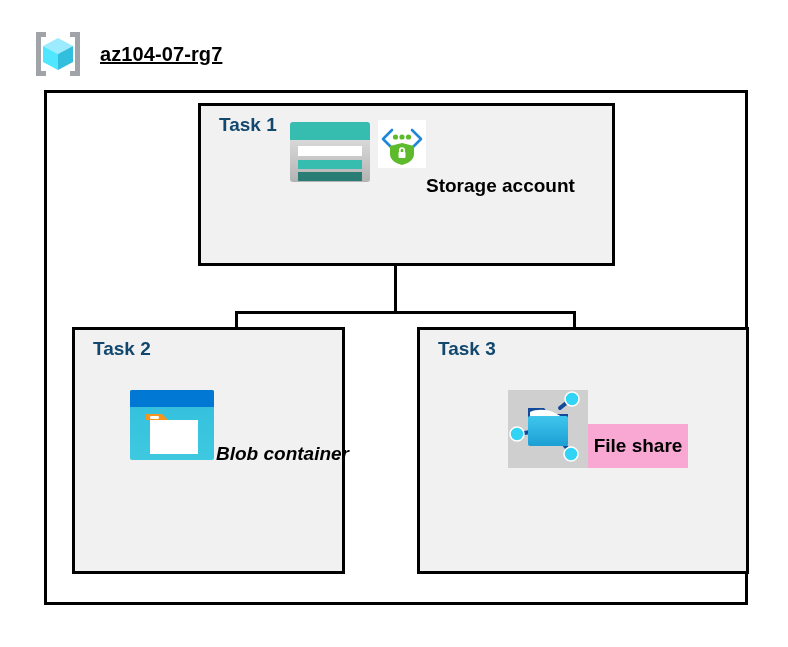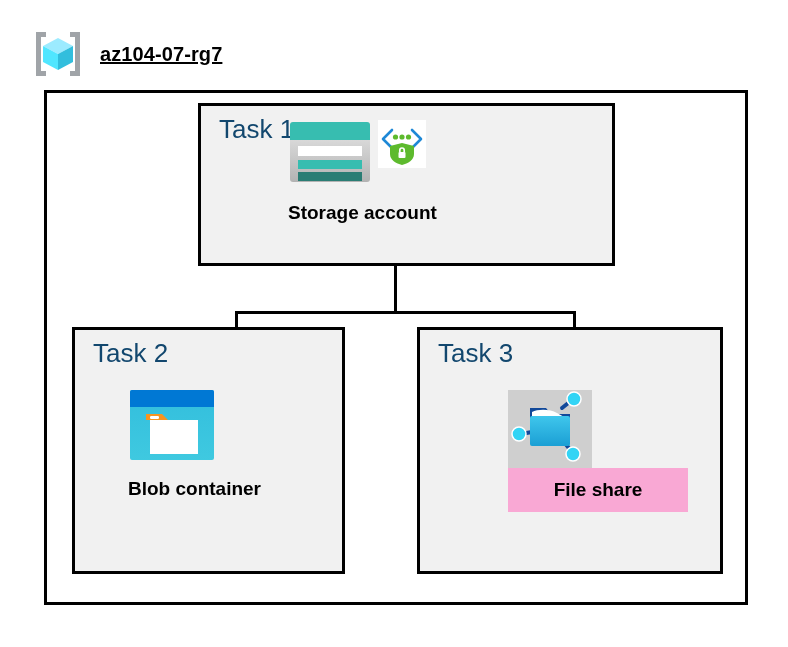--- a/index.html
+++ b/index.html
@@ -58,38 +58,38 @@
 
   
   .task-box {
     position: absolute;
     background: #f1f1f1;
     border: 3px solid #000000;
     box-sizing: border-box;
   }
   .task-1 { left: 198px; top: 103px;  width: 417px; height: 163px; }
   .task-2 { left: 72px;  top: 327px;  width: 273px; height: 247px; padding-left: 38px; }
-  .task-3 { left: 417px; top: 327px;  width: 306px; height: 247px; }
+  .task-3 { left: 417px; top: 327px;  width: 332px; height: 247px; }
 
   .task-label {
     position: absolute;
     left: 18px;
     top: 8px;
-    font-size: 26px;
-    font-weight: normal;
+    font-size: 19px;
+    font-weight: bold;
     color: #12476e;
     white-space: nowrap;
   }
 
   
   .node {
     position: absolute;
     display: flex;
-    flex-direction: column;
-    align-items: flex-start;
+    flex-direction: row;
+    align-items: flex-end;
   }
   .node-caption {
     font-size: 19px;
     font-weight: bold;
     color: #000000;
     white-space: nowrap;
     line-height: 1.2;
   }
 
   
@@ -106,21 +106,21 @@
     height: 78px;
   }
   .node-storage .node-caption { margin-top: 4px; }
 
   
   .node-blob {
     left: 128px;
     top: 388px;
     width: 220px;
   }
-  .node-blob .node-caption { margin-top: 12px; }
+  .node-blob .node-caption { margin-top: 12px; font-style: italic; }
 
   
   .node-fileshare {
     left: 508px;
     top: 390px;
     width: 180px;
   }
   .node-fileshare .icon-hl {
     background: #cfcfcf;
     width: 84px;

